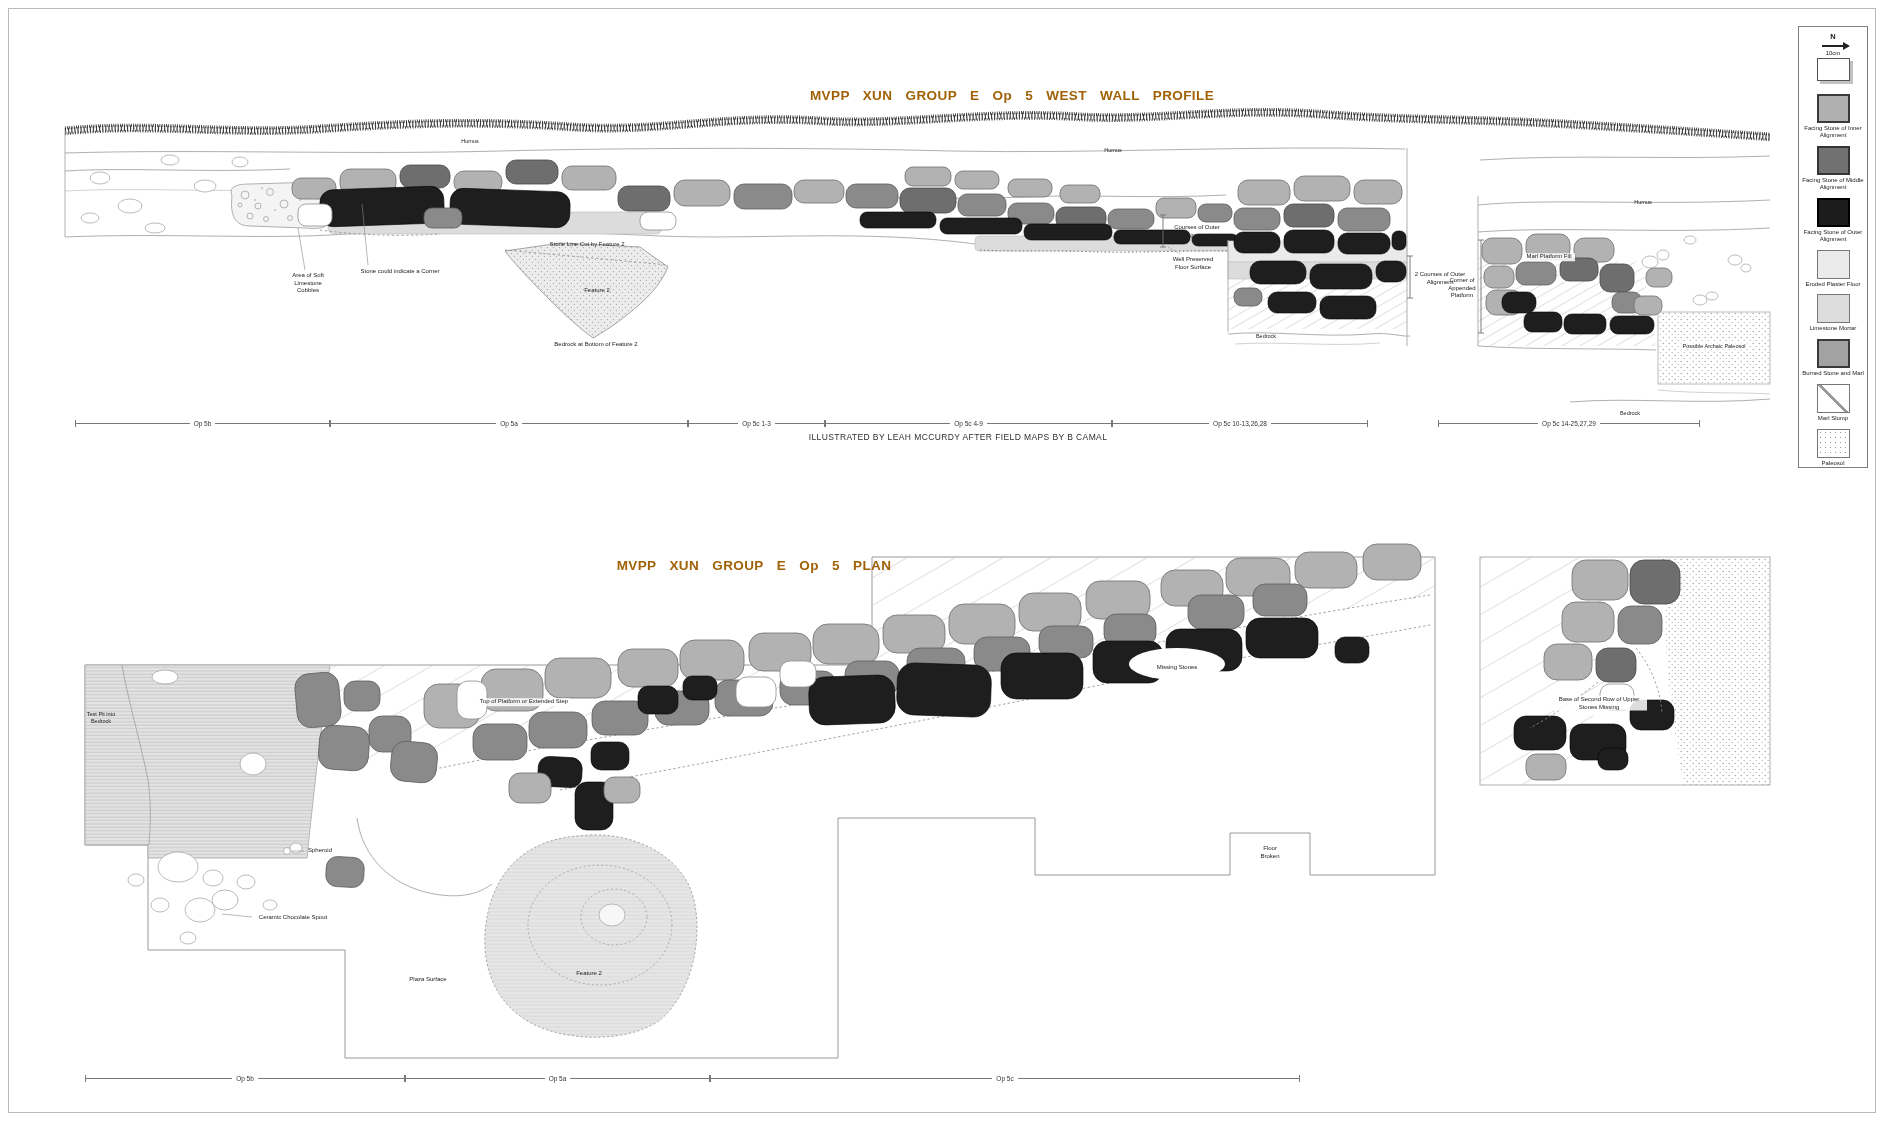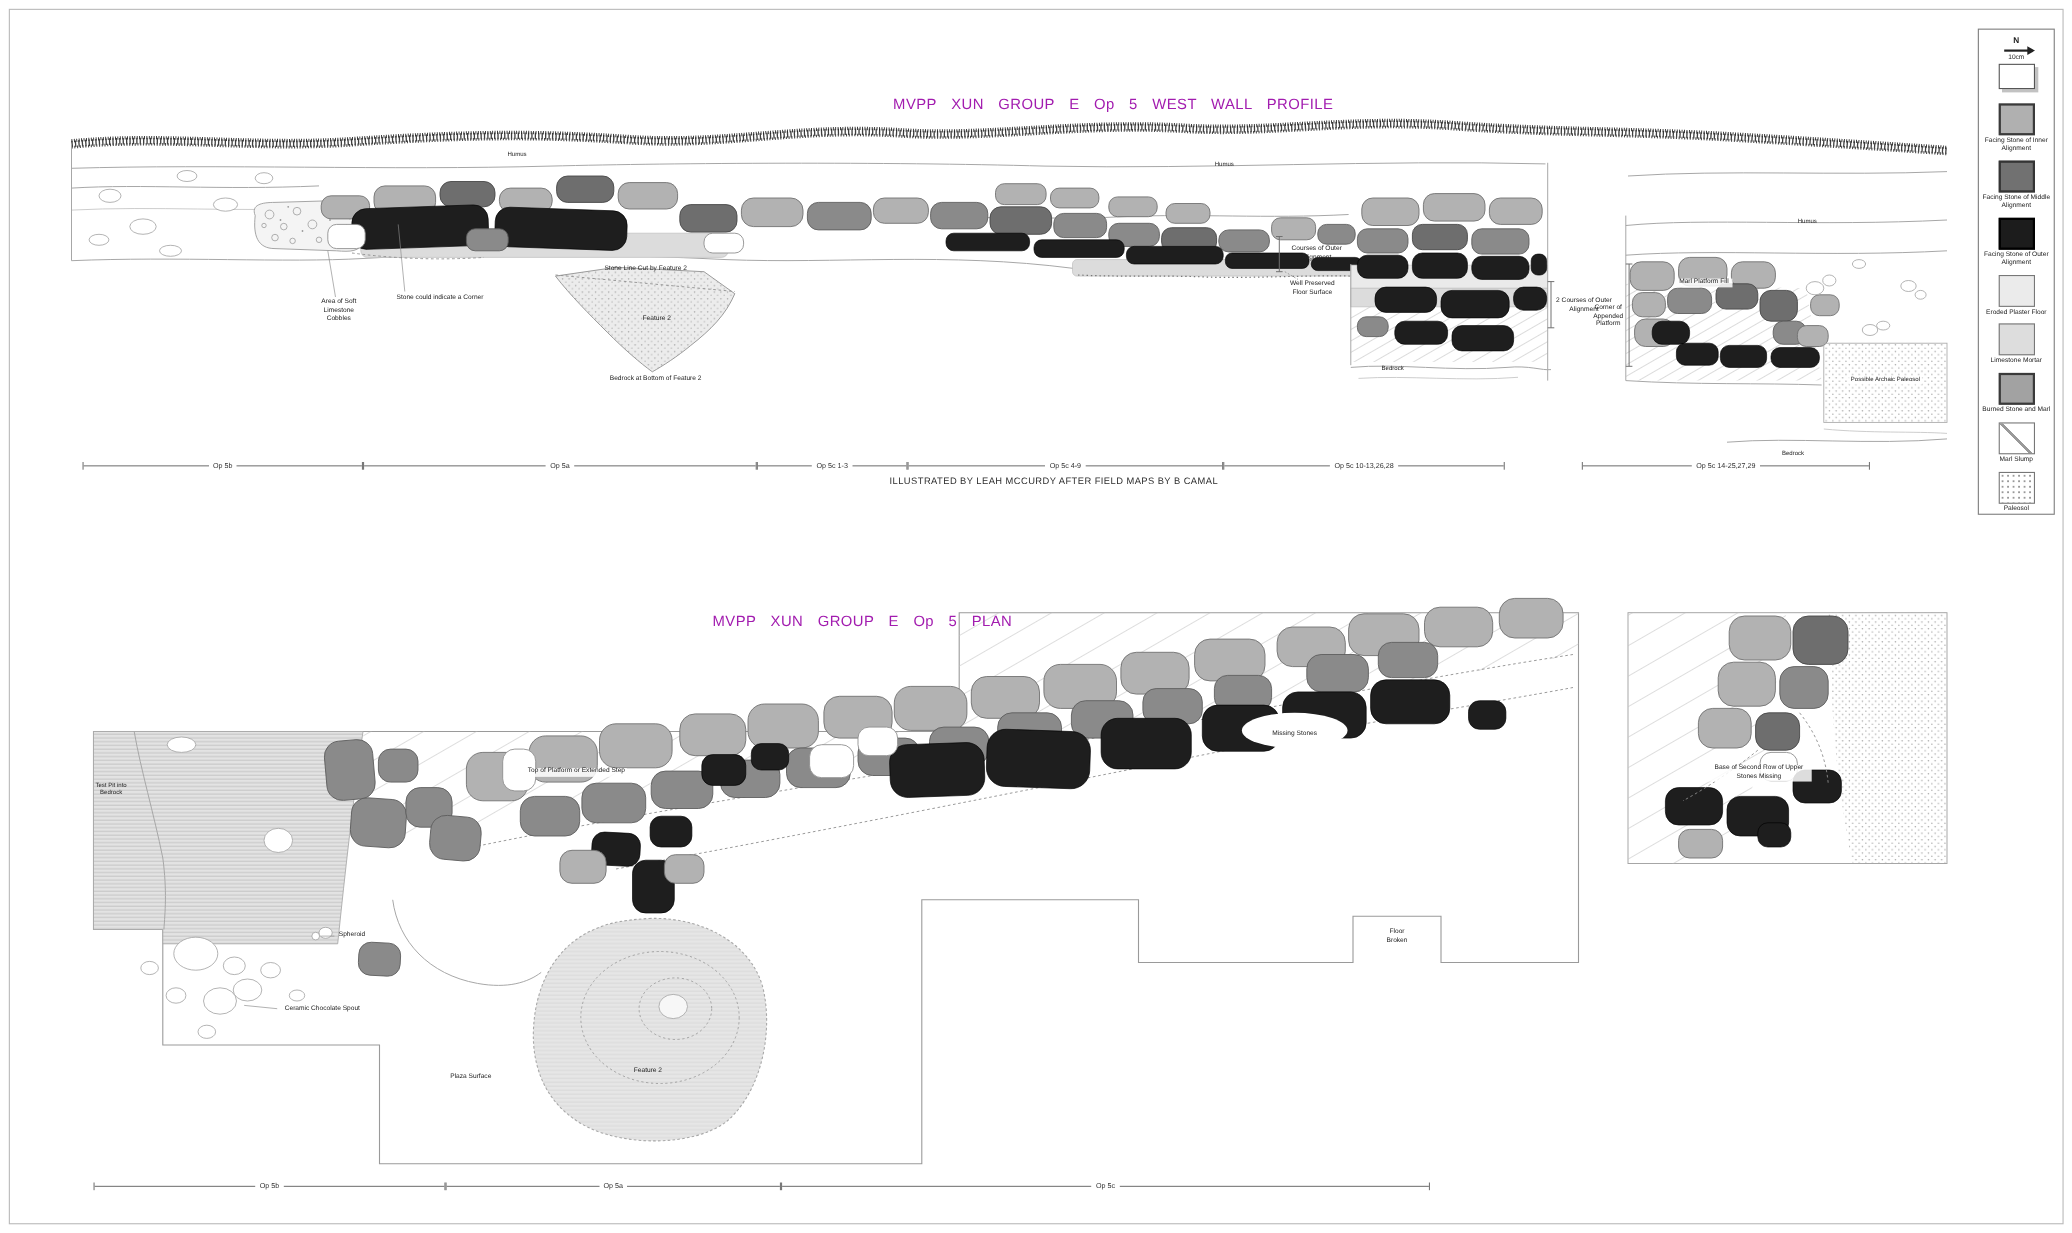--- a/index.html
+++ b/index.html
@@ -39,22 +39,22 @@
   .mound{fill:url(#phl);stroke:#a8a8a8;stroke-width:1;stroke-dasharray:2.4 2}
   .cdash{fill:none;stroke:#9a9a9a;stroke-width:.8;stroke-dasharray:2 2.4}
   .box{fill:#fff;stroke:#a6a6a6;stroke-width:.9}
 
   
   .lbl{position:absolute;transform:translate(-50%,-50%);font-size:6px;line-height:1.25;
        color:#222;text-align:center;white-space:normal;}
   .lbl.nw{white-space:nowrap;}
   .lbl.tiny{font-size:5.5px;}
   .lbl.bg{background:rgba(255,255,255,.85);padding:0 2px;}
-  .title{position:absolute;transform:translate(-50%,-50%);font-size:13.5px;font-weight:normal;
-         color:#a21caf;letter-spacing:.4px;word-spacing:9px;white-space:nowrap;}
+  .title{position:absolute;transform:translate(-50%,-50%);font-size:13.5px;font-weight:bold;
+         color:#a16207;letter-spacing:.4px;word-spacing:9px;white-space:nowrap;}
   .attrib{position:absolute;transform:translate(-50%,-50%);font-size:8.5px;color:#2e2e2e;
           letter-spacing:.4px;white-space:nowrap;}
 
   
   .seg{position:absolute;height:10px;display:flex;align-items:center;}
   .tick{width:1px;height:7px;background:#787878;}
   .ln{flex:1;border-top:1px solid #787878;height:0;}
   .sl{font-size:6.5px;color:#333;padding:0 4px;white-space:nowrap;}
 
   
@@ -402,21 +402,21 @@
         <rect class="sD" x="1630" y="700" width="44" height="30" rx="11"></rect>
         <rect class="sD" x="1598" y="748" width="30" height="22" rx="9"></rect>
         <rect class="sL" x="1526" y="754" width="40" height="26" rx="10"></rect>
         <path class="dash" d="M1598,682 C1576,700 1552,716 1530,728"></path>
         <path class="dash" d="M1636,648 C1652,668 1660,690 1662,712"></path>
       </g>
     </g>
   </svg>
 
   <div class="title" style="left:1012px;top:95px">MVPP XUN GROUP E Op 5 WEST WALL PROFILE</div>
-  <div class="title" style="left:784px;top:565px">MVPP XUN GROUP E Op 5 PLAN</div>
+  <div class="title" style="left:754px;top:565px">MVPP XUN GROUP E Op 5 PLAN</div>
   <div class="attrib" style="left:958px;top:437px">ILLUSTRATED BY LEAH MCCURDY AFTER FIELD MAPS BY B CAMAL</div>
 
   <div class="lbl nw tiny" style="left:470px;top:141px">Humus</div>
   <div class="lbl nw tiny" style="left:1113px;top:150px">Humus</div>
   <div class="lbl nw tiny" style="left:1643px;top:202px">Humus</div>
   <div class="lbl" style="left:308px;top:283px;width:48px">Area of Soft Limestone Cobbles</div>
   <div class="lbl nw" style="left:400px;top:272px">Stone could indicate a Corner</div>
   <div class="lbl nw" style="left:587px;top:245px">Stone Line Cut by Feature 2</div>
   <div class="lbl nw" style="left:597px;top:291px">Feature 2</div>
   <div class="lbl nw" style="left:596px;top:345px">Bedrock at Bottom of Feature 2</div>

